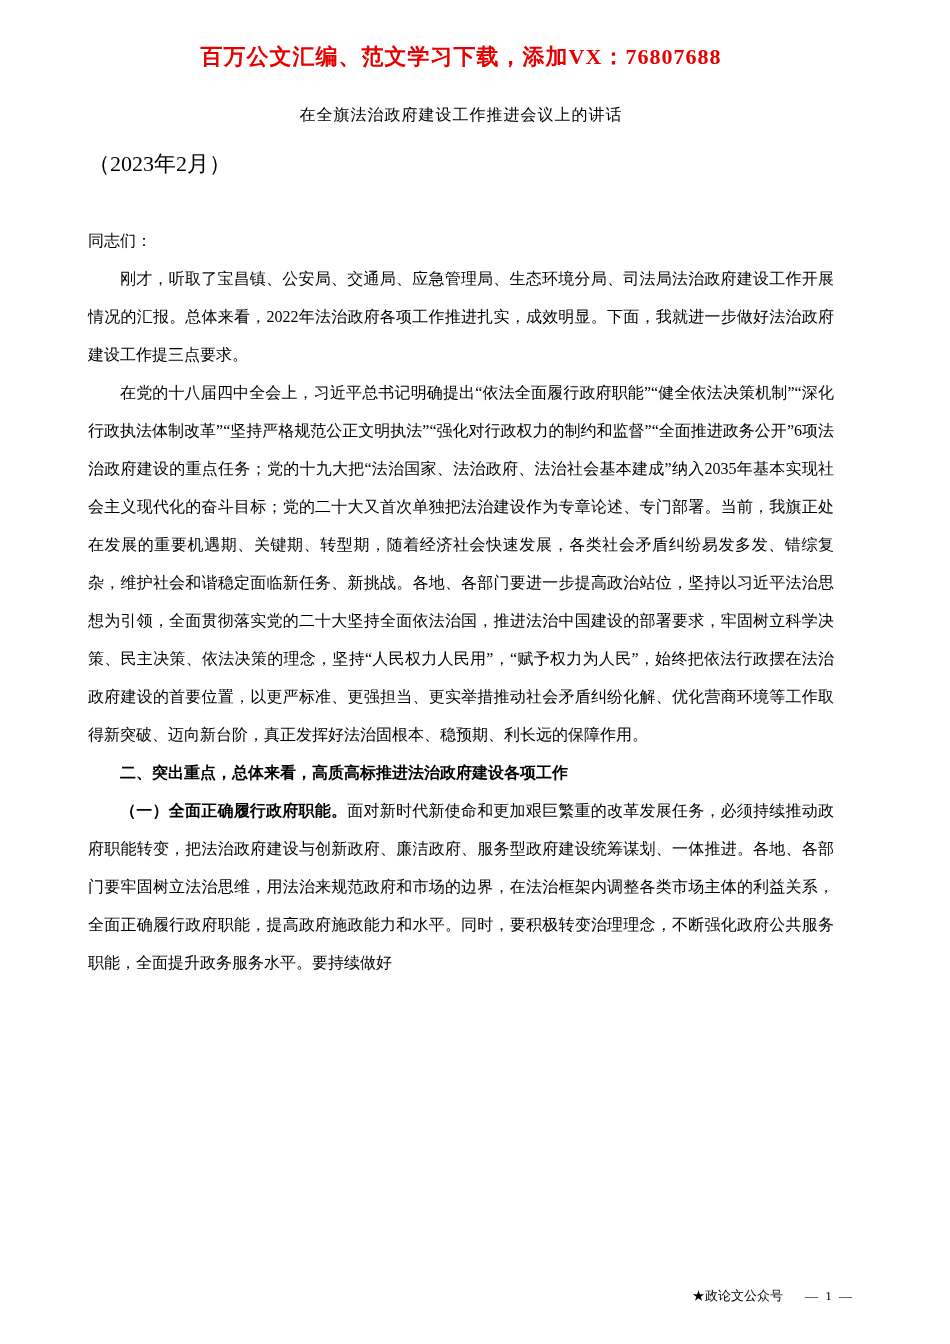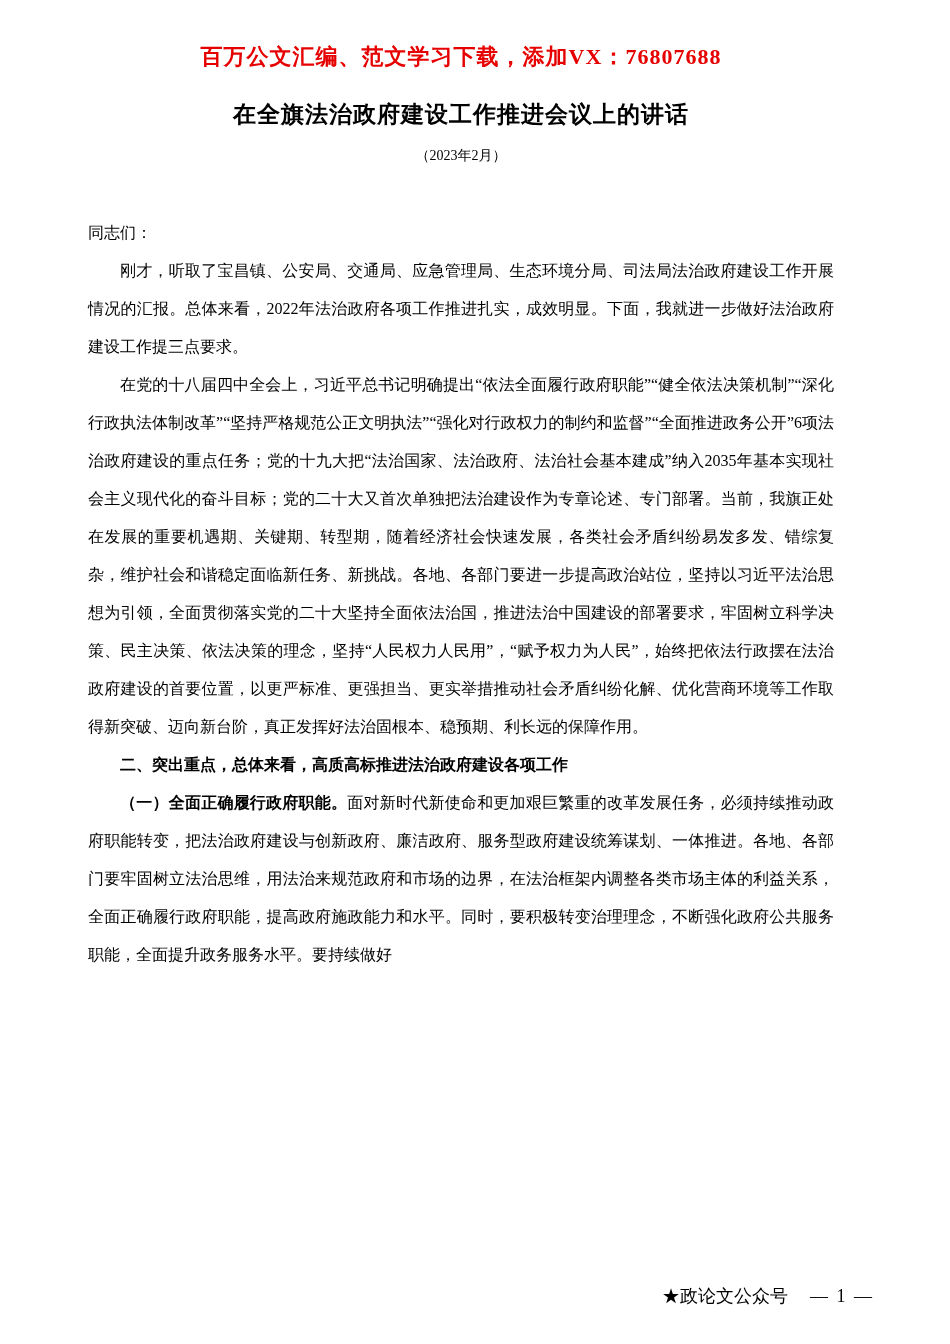--- a/index.html
+++ b/index.html
@@ -22,37 +22,37 @@
     text-align: center;
     color: #e60000;
     font-size: 22px;
     font-weight: bold;
     line-height: 30px;
     margin-bottom: 26px;
     letter-spacing: 1px;
   }
   .doc-title {
     text-align: center;
-    font-size: 23px;
-    font-weight: bold;
+    font-size: 16px;
+    font-weight: normal;
     line-height: 34px;
-    margin-bottom: 8px;
+    margin-bottom: 16px;
     letter-spacing: 1px;
   }
   .doc-author {
     text-align: center;
     font-size: 22px;
     font-weight: bold;
     line-height: 34px;
     margin-bottom: 12px;
     letter-spacing: 1px;
   }
   .doc-date {
-    text-align: center;
-    font-size: 14px;
+    text-align: left;
+    font-size: 22px;
     line-height: 32px;
     margin-bottom: 42px;
   }
   .body-text {
     font-size: 16px;
     line-height: 38px;
   }
   .salutation {
     text-indent: 0;
   }
@@ -62,23 +62,23 @@
     word-break: break-all;
   }
   .heading {
     font-weight: bold;
   }
   .bold-lead {
     font-weight: bold;
   }
   .footer {
     position: absolute;
-    right: 76px;
+    right: 96px;
     bottom: 36px;
-    font-size: 18px;
+    font-size: 13px;
     line-height: 24px;
     color: #000000;
   }
   .footer .pageno {
     margin-left: 22px;
     letter-spacing: 2px;
   }
 </style>
 </head>
 <body>

